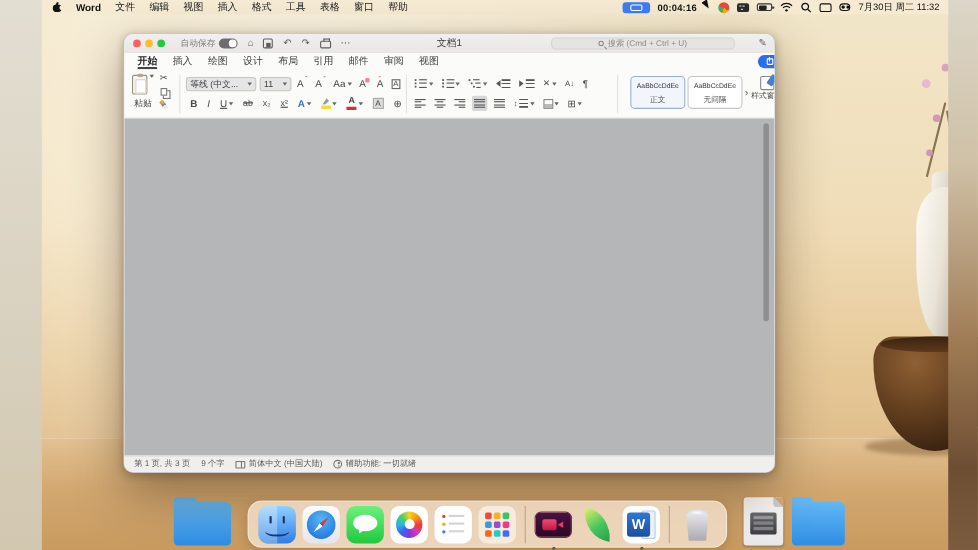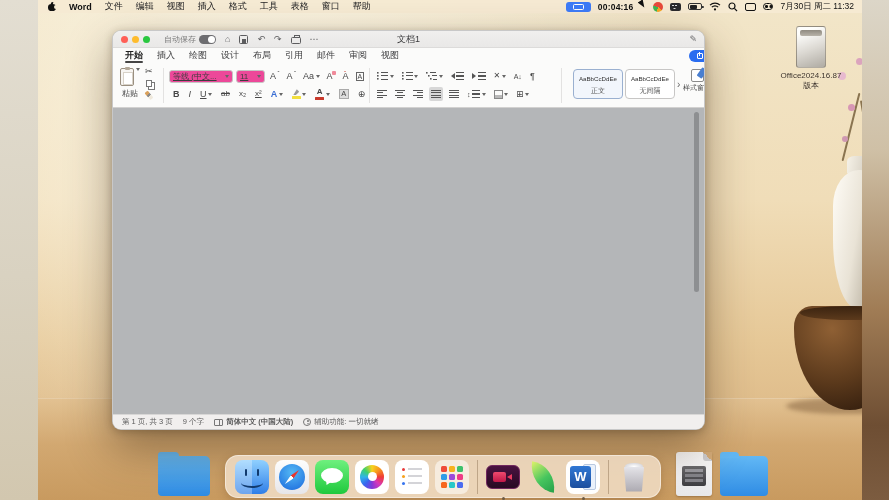--- a/index.html
+++ b/index.html
@@ -89,21 +89,21 @@
   .share-ic::after{content:"";position:absolute;left:1.7px;top:-2px;width:1px;height:4px;background:#fff;}
   .chev{width:0;height:0;border-left:2.5px solid transparent;border-right:2.5px solid transparent;border-top:3px solid #666;flex:0 0 auto;}
   .chev.w{border-top-color:#fff;}
 
   
   .ribbon{position:absolute;left:0;top:32px;right:0;height:45px;background:#fbfbfa;border-bottom:1px solid #d2d1d0;}
   .rsep{position:absolute;top:5px;width:1px;height:35px;background:#e3e2e1;}
   .rrow{position:absolute;display:flex;align-items:center;gap:3px;}
   .rb{height:14px;display:flex;align-items:center;gap:1.5px;padding:0 2px;border-radius:2px;color:#474747;font-size:9px;line-height:1;}
   .rb.active{background:#d7d7d7;}
-  .combo{height:13px;background:#ec4899;border:1px solid #c6c5c4;border-radius:3px;display:flex;align-items:center;justify-content:space-between;padding:0 3px;font-size:8px;color:#3c3c3e;text-decoration:underline;}
+  .combo{height:13px;background:#e5e5e5;border:1px solid #c6c5c4;border-radius:3px;display:flex;align-items:center;justify-content:space-between;padding:0 3px;font-size:8px;color:#3c3c3e;}
   .glyph{font-size:9px;color:#474747;line-height:1;}
   .clip{width:14px;height:18px;border:1px solid #9a8f80;border-radius:2px;background:#f7f5f2;position:relative;}
   .clip::before{content:"";position:absolute;left:3.5px;top:-2px;width:5px;height:3px;background:#b3a globally;background:#b3a898;border-radius:1px;}
   .clip::after{content:"";position:absolute;left:2px;top:3px;width:8px;height:11px;background:#fff;border:1px solid #d8d2c8;}
   .paste-label{font-size:8px;color:#474747;}
   .copyic{width:6px;height:7px;border:1px solid #777;background:#fff;box-shadow:2.5px 2.5px 0 -.5px #fff,2.5px 2.5px 0 .5px #777;}
   .brushic{width:3.5px;height:9px;border-radius:1px;background:linear-gradient(#d9a05b 0 38%,#8a8a8a 38% 58%,#efe9dc 58%);transform:rotate(-40deg);}
   .ubar{text-decoration:underline;}
   .cbar{display:flex;flex-direction:column;align-items:center;line-height:1;gap:1px;}
   .cbar .bar{width:9px;height:2.5px;border-radius:.5px;}
@@ -250,27 +250,20 @@
       <svg width="10" height="10" viewBox="0 0 10 10">
           <circle cx="4" cy="4" r="3" fill="none" stroke="#111" stroke-width="1.2"></circle>
           <line x1="6.4" y1="6.4" x2="9" y2="9" stroke="#111" stroke-width="1.2"></line>
         </svg>
       <div class="disp"></div>
       <div class="cc"></div>
       <span class="mb-date">7月30日 周二 11:32</span>
     </div>
   </div>
 
-  <div class="office-icon">
-    <div class="obox"></div>
-    <div class="office-label">
-      <div>Office2024.16.87</div>
-      <div>版本</div>
-    </div>
-  </div>
   <div class="folder" style="left:158px;top:456px;width:52px;height:40px;"></div>
   <div class="filedoc">
       <div class="fold"></div>
       <div class="thumb"></div>
     </div>
   <div class="folder" style="left:720px;top:456px;width:48px;height:40px;"></div>
 
   <div class="win">
 
     <div class="titlebar">
@@ -281,20 +274,24 @@
       <div class="tgl">
           <div class="knob"></div>
         </div>
       <span class="tb-ic">⌂</span>
       <div class="floppy"></div>
       <span class="tb-ic">↶</span>
       <span class="tb-ic">↷</span>
       <div class="printer"></div>
       <span class="tb-ic">⋯</span>
       <span class="win-title">文档1</span>
+      <div class="searchbox">
+        <div class="mag"></div>
+        <span class="search-text">搜索 (Cmd + Ctrl + U)</span>
+      </div>
       <span class="pencil">✎</span>
     </div>
 
     <div class="tabsrow">
       <div class="tab active">开始</div>
       <div class="tab">插入</div>
       <div class="tab">绘图</div>
       <div class="tab">设计</div>
       <div class="tab">布局</div>
       <div class="tab">引用</div>
@@ -491,21 +488,21 @@
       </div>
     </div>
 
     <div class="docarea">
       <div class="vscroll"></div>
     </div>
 
     <div class="statusbar">
       <span>第 1 页, 共 3 页</span>
       <span>9 个字</span>
-      <div class="fx" style="gap:3px;font-weight:bold;">
+      <div class="fx" style="gap:3px;">
         <div class="bookic"></div>
         <span>简体中文 (中国大陆)</span>
       </div>
       <div class="fx" style="gap:3px;">
         <div class="persic"></div>
         <span>辅助功能: 一切就绪</span>
       </div>
     </div>
   </div>
 

